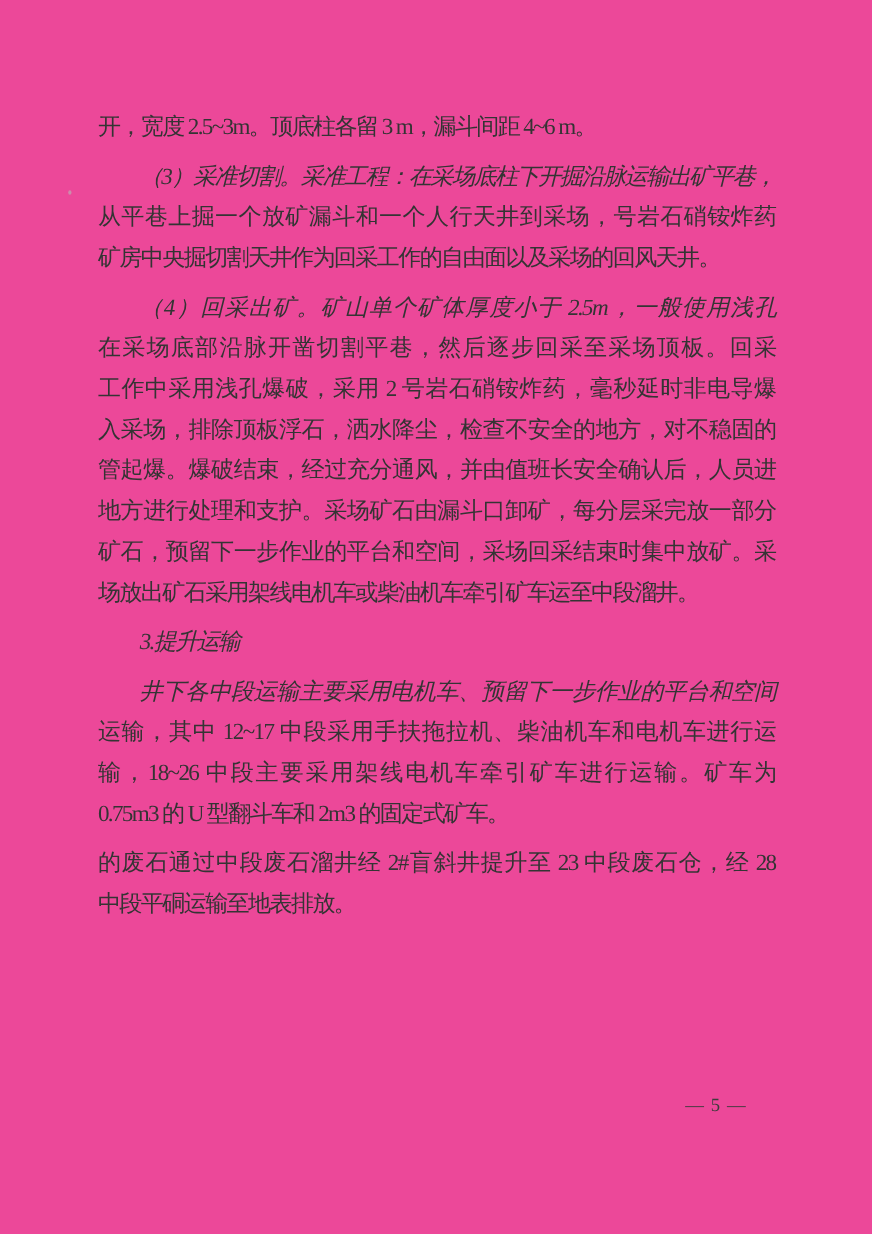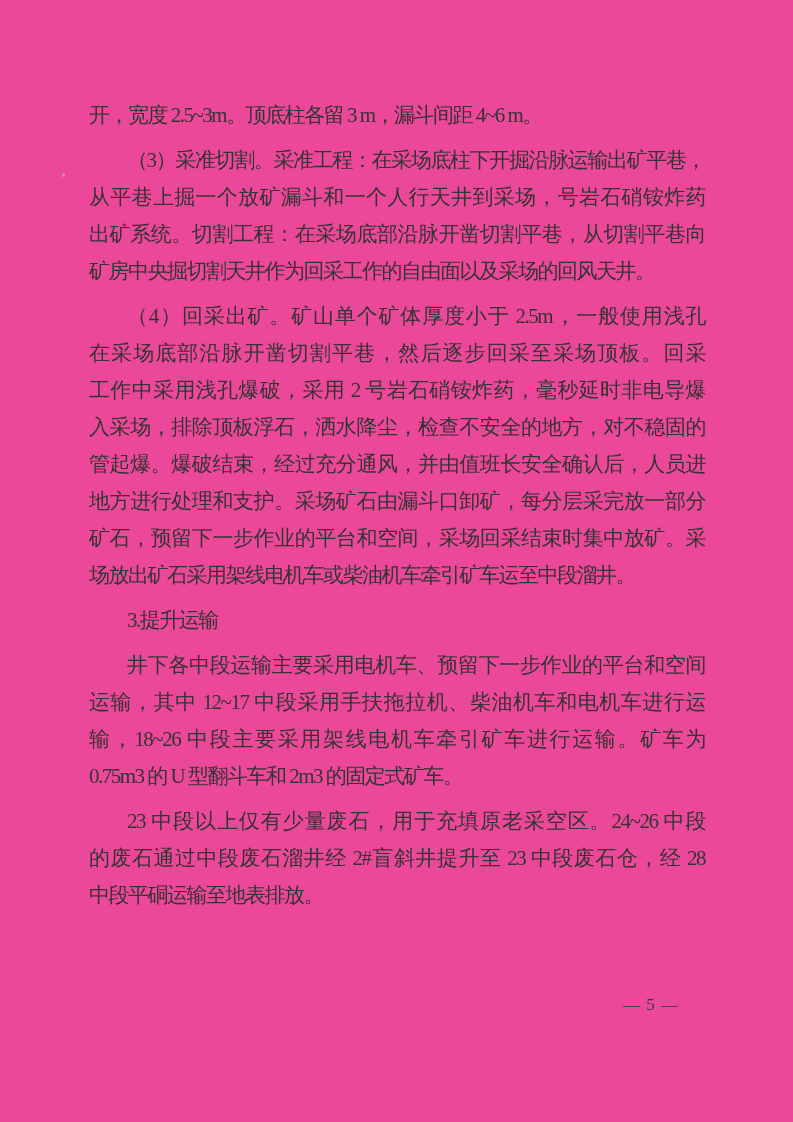--- a/index.html
+++ b/index.html
@@ -32,20 +32,21 @@
     letter-spacing: -1.5px;
     text-align: justify;
     white-space: normal;
     overflow: visible;
   }
   .line.fill {
     text-align-last: justify;
   }
   .paragraph.indent .line.first {
     text-indent: 38px;
+    font-style: italic;
   }
   .footer {
     position: absolute;
     left: 89px;
     top: 995px;
     width: 616px;
     text-align: right;
     padding-right: 26px;
     box-sizing: border-box;
     font-size: 17px;
@@ -68,21 +69,20 @@
 
 <div class="page">
   <div class="scan-speck"></div>
   <div class="doc-body">
       <div class="paragraph">
         <div class="line first">开，宽度 2.5~3m。顶底柱各留 3 m，漏斗间距 4~6 m。</div>
       </div>
       <div class="paragraph indent">
         <div class="line fill first">（3）采准切割。采准工程：在采场底柱下开掘沿脉运输出矿平巷，</div>
         <div class="line fill">从平巷上掘一个放矿漏斗和一个人行天井到采场，号岩石硝铵炸药</div>
-        <div class="line fill">出矿系统。切割工程：在采场底部沿脉开凿切割平巷，从切割平巷向</div>
         <div class="line">矿房中央掘切割天井作为回采工作的自由面以及采场的回风天井。</div>
       </div>
       <div class="paragraph indent">
         <div class="line fill first">（4）回采出矿。矿山单个矿体厚度小于 2.5m，一般使用浅孔</div>
         <div class="line fill">在采场底部沿脉开凿切割平巷，然后逐步回采至采场顶板。回采</div>
         <div class="line fill">工作中采用浅孔爆破，采用 2 号岩石硝铵炸药，毫秒延时非电导爆</div>
         <div class="line fill">入采场，排除顶板浮石，洒水降尘，检查不安全的地方，对不稳固的</div>
         <div class="line fill">管起爆。爆破结束，经过充分通风，并由值班长安全确认后，人员进</div>
         <div class="line fill">地方进行处理和支护。采场矿石由漏斗口卸矿，每分层采完放一部分</div>
         <div class="line fill">矿石，预留下一步作业的平台和空间，采场回采结束时集中放矿。采</div>
@@ -91,19 +91,18 @@
       <div class="paragraph indent">
         <div class="line first">3.提升运输</div>
       </div>
       <div class="paragraph indent">
         <div class="line fill first">井下各中段运输主要采用电机车、预留下一步作业的平台和空间</div>
         <div class="line fill">运输，其中 12~17 中段采用手扶拖拉机、柴油机车和电机车进行运</div>
         <div class="line fill">输，18~26 中段主要采用架线电机车牵引矿车进行运输。矿车为</div>
         <div class="line">0.75m3 的 U 型翻斗车和 2m3 的固定式矿车。</div>
       </div>
       <div class="paragraph indent">
-        <div class="line fill first">23 中段以上仅有少量废石，用于充填原老采空区。24~26 中段</div>
         <div class="line fill">的废石通过中段废石溜井经 2#盲斜井提升至 23 中段废石仓，经 28</div>
         <div class="line">中段平硐运输至地表排放。</div>
       </div>
     </div>
   <div class="footer">— 5 —</div>
 </div>
 
 </body></html>

